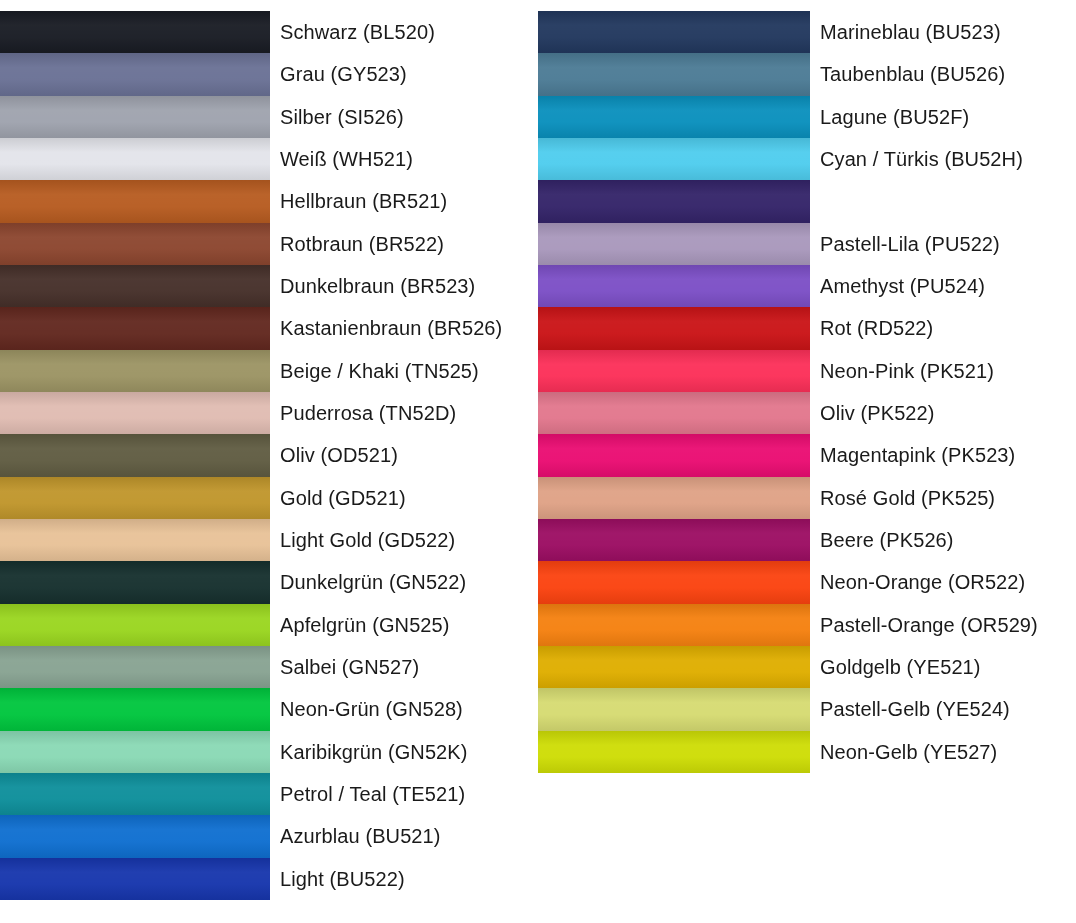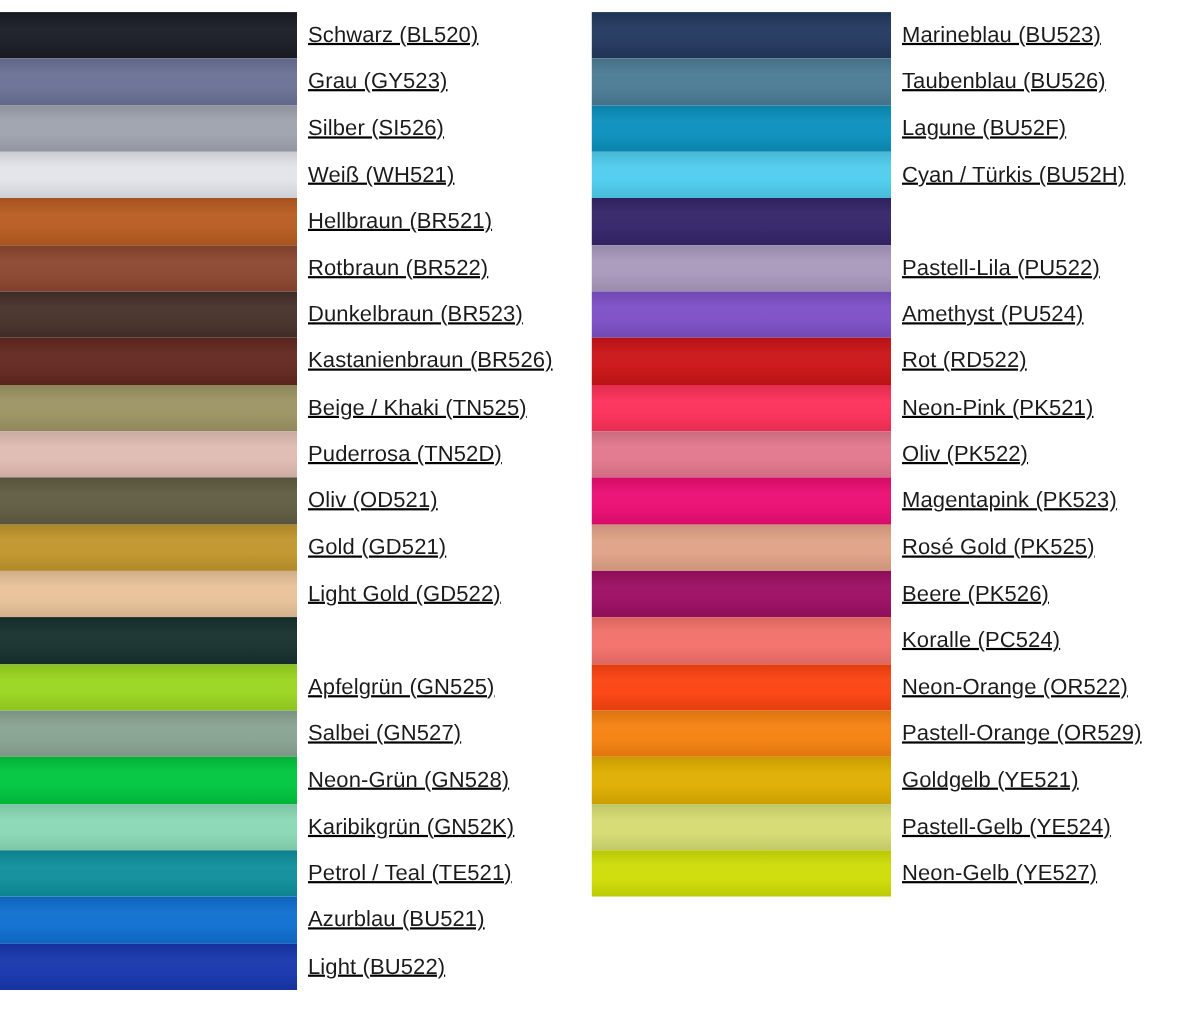--- a/index.html
+++ b/index.html
@@ -18,21 +18,20 @@
     width: 1076px;
     height: 923px;
     background: #ffffff;
   }
   .column {
     width: 538px;
     height: 923px;
     position: relative;
     box-sizing: border-box;
     padding-top: 11px;
-    text-decoration: underline;
   }
   .row {
     display: flex;
     align-items: stretch;
     height: 42.33px;
   }
   .swatch-cell {
     width: 270px;
     flex: 0 0 270px;
     position: relative;
@@ -181,20 +180,23 @@
           <div class="swatch" style="background-color: rgb(232, 194, 152);"></div>
         </div>
         <div class="label-cell">
           <span class="label">Light Gold (GD522)</span>
         </div>
       </div>
       <div class="row">
         <div class="swatch-cell">
           <div class="swatch" style="background-color: rgb(22, 48, 46);"></div>
         </div>
+        <div class="label-cell">
+          <span class="label">Dunkelgrün (GN522)</span>
+        </div>
       </div>
       <div class="row">
         <div class="swatch-cell">
           <div class="swatch" style="background-color: rgb(154, 214, 32);"></div>
         </div>
         <div class="label-cell">
           <span class="label">Apfelgrün (GN525)</span>
         </div>
       </div>
       <div class="row">
@@ -339,28 +341,20 @@
         <div class="label-cell">
           <span class="label">Rosé Gold (PK525)</span>
         </div>
       </div>
       <div class="row">
         <div class="swatch-cell">
           <div class="swatch" style="background-color: rgb(156, 14, 99);"></div>
         </div>
         <div class="label-cell">
           <span class="label">Beere (PK526)</span>
-        </div>
-      </div>
-      <div class="row">
-        <div class="swatch-cell">
-          <div class="swatch" style="background-color: rgb(242, 113, 106);"></div>
-        </div>
-        <div class="label-cell">
-          <span class="label">Koralle (PC524)</span>
         </div>
       </div>
       <div class="row">
         <div class="swatch-cell">
           <div class="swatch" style="background-color: rgb(251, 67, 16);"></div>
         </div>
         <div class="label-cell">
           <span class="label">Neon-Orange (OR522)</span>
         </div>
       </div>

